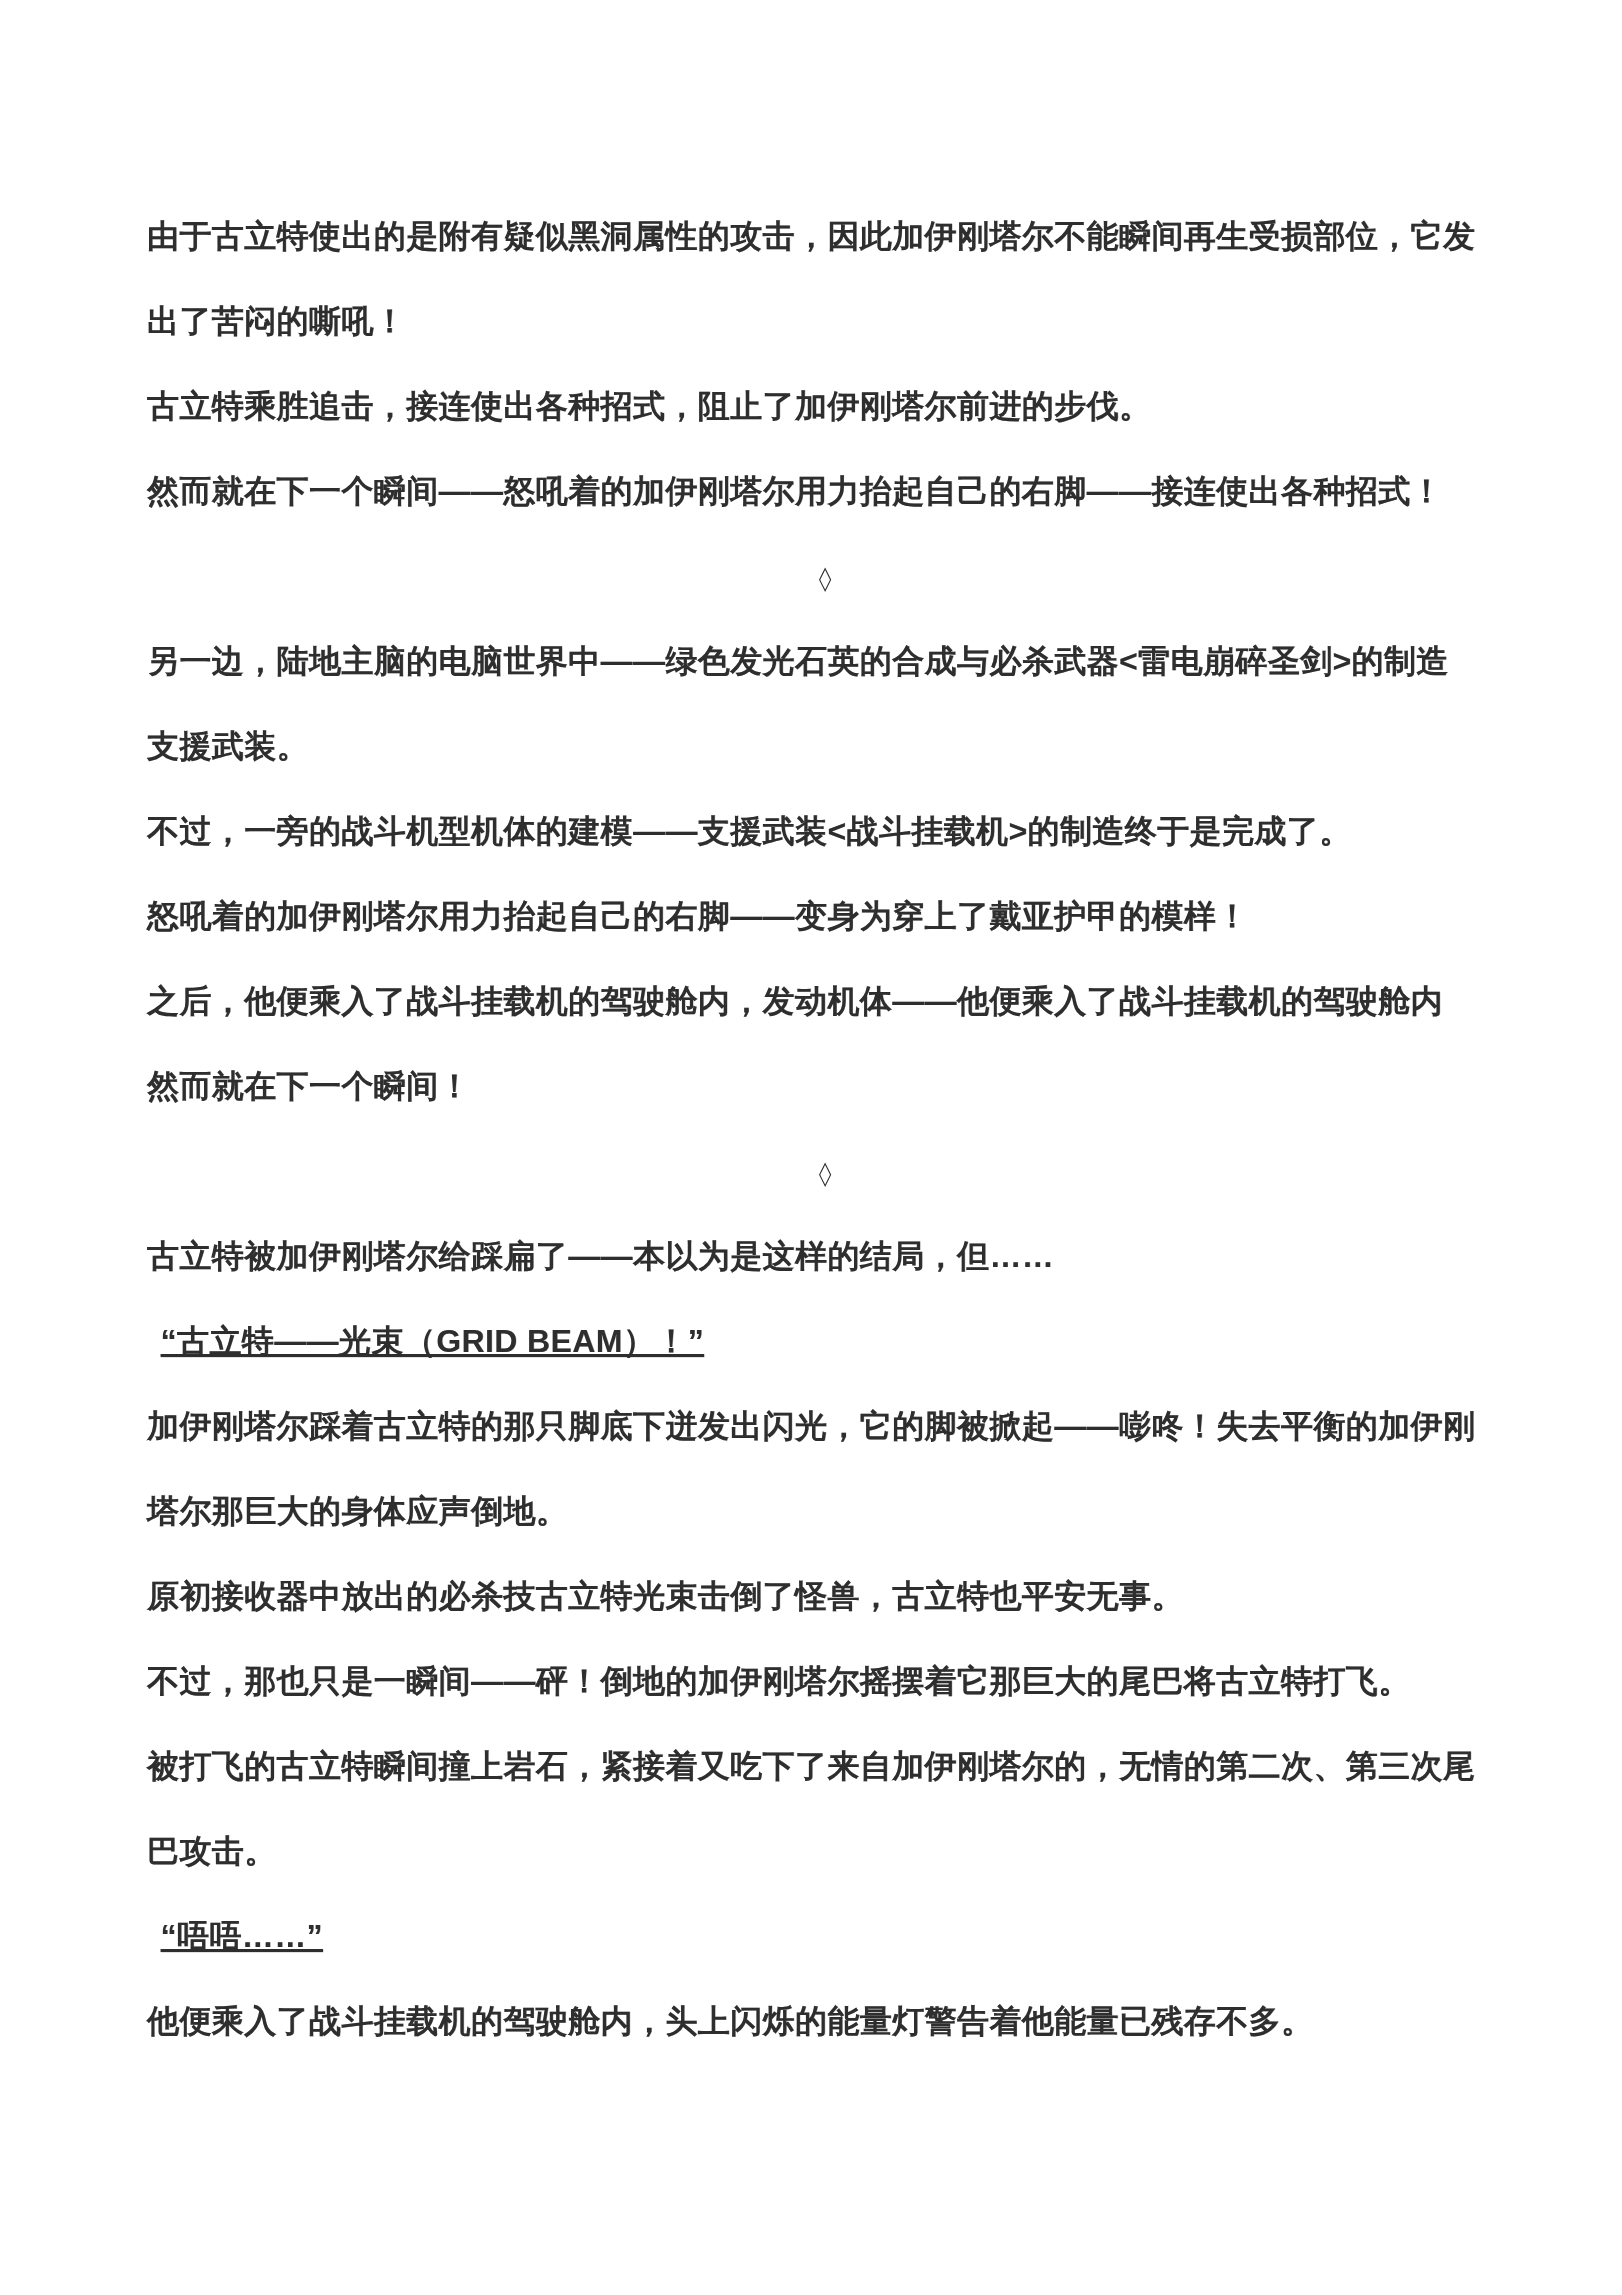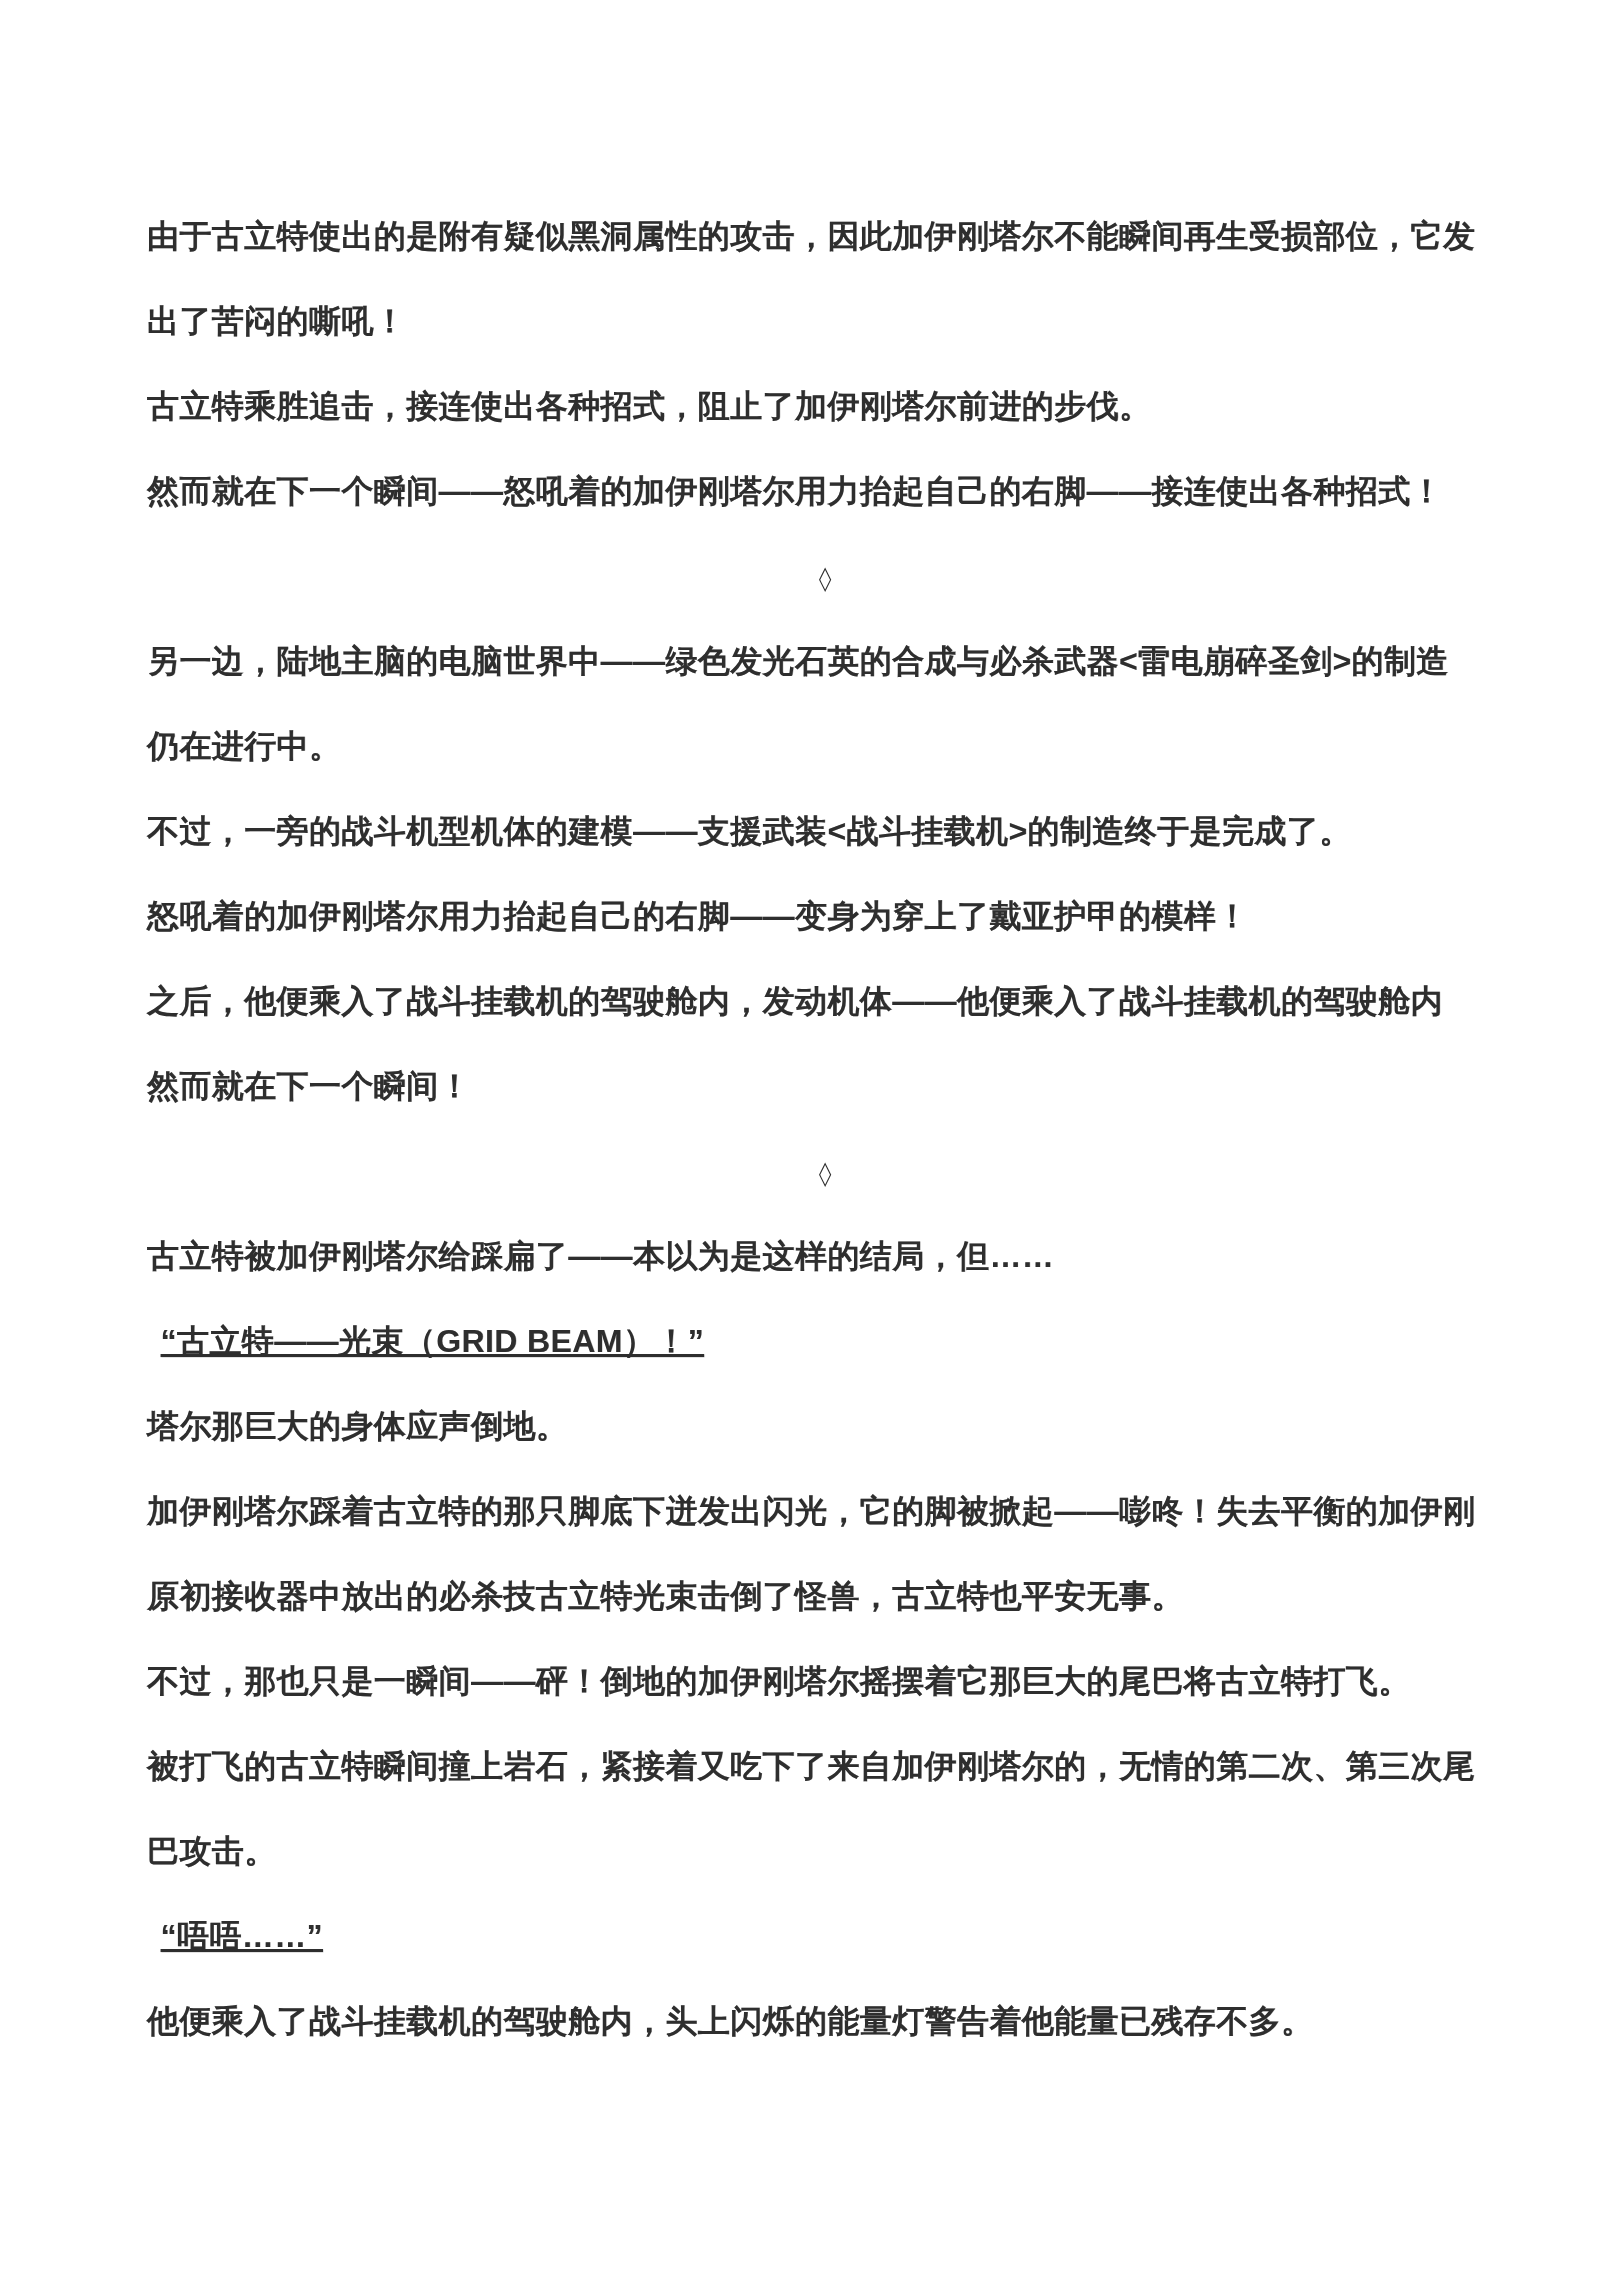--- a/index.html
+++ b/index.html
@@ -60,32 +60,32 @@
 <div class="page">
   <div class="content">
       <div class="line">由于古立特使出的是附有疑似黑洞属性的攻击，因此加伊刚塔尔不能瞬间再生受损部位，它发</div>
       <div class="line">出了苦闷的嘶吼！</div>
       <div class="line">古立特乘胜追击，接连使出各种招式，阻止了加伊刚塔尔前进的步伐。</div>
       <div class="line">然而就在下一个瞬间——怒吼着的加伊刚塔尔用力抬起自己的右脚——接连使出各种招式！</div>
       <div class="divider">
         <span class="diamond">◇</span>
       </div>
       <div class="line">另一边，陆地主脑的电脑世界中——绿色发光石英的合成与必杀武器&lt;雷电崩碎圣剑&gt;的制造</div>
-      <div class="line">仍在进行中。</div>
+      <div class="line">支援武装。</div>
       <div class="line">不过，一旁的战斗机型机体的建模——支援武装&lt;战斗挂载机&gt;的制造终于是完成了。</div>
       <div class="line">怒吼着的加伊刚塔尔用力抬起自己的右脚——变身为穿上了戴亚护甲的模样！</div>
       <div class="line">之后，他便乘入了战斗挂载机的驾驶舱内，发动机体——他便乘入了战斗挂载机的驾驶舱内</div>
       <div class="line">然而就在下一个瞬间！</div>
       <div class="divider">
         <span class="diamond">◇</span>
       </div>
       <div class="line">古立特被加伊刚塔尔给踩扁了——本以为是这样的结局，但……</div>
       <div class="line dialogue">“古立特——光束（GRID BEAM）！”</div>
+      <div class="line">加伊刚塔尔踩着古立特的那只脚底下迸发出闪光，它的脚被掀起——嘭咚！失去平衡的加伊刚</div>
       <div class="line">塔尔那巨大的身体应声倒地。</div>
-      <div class="line">加伊刚塔尔踩着古立特的那只脚底下迸发出闪光，它的脚被掀起——嘭咚！失去平衡的加伊刚</div>
       <div class="line">原初接收器中放出的必杀技古立特光束击倒了怪兽，古立特也平安无事。</div>
       <div class="line">不过，那也只是一瞬间——砰！倒地的加伊刚塔尔摇摆着它那巨大的尾巴将古立特打飞。</div>
       <div class="line">被打飞的古立特瞬间撞上岩石，紧接着又吃下了来自加伊刚塔尔的，无情的第二次、第三次尾</div>
       <div class="line">巴攻击。</div>
       <div class="line dialogue">“唔唔……”</div>
       <div class="line">他便乘入了战斗挂载机的驾驶舱内，头上闪烁的能量灯警告着他能量已残存不多。</div>
     </div>
 </div>
 
 

